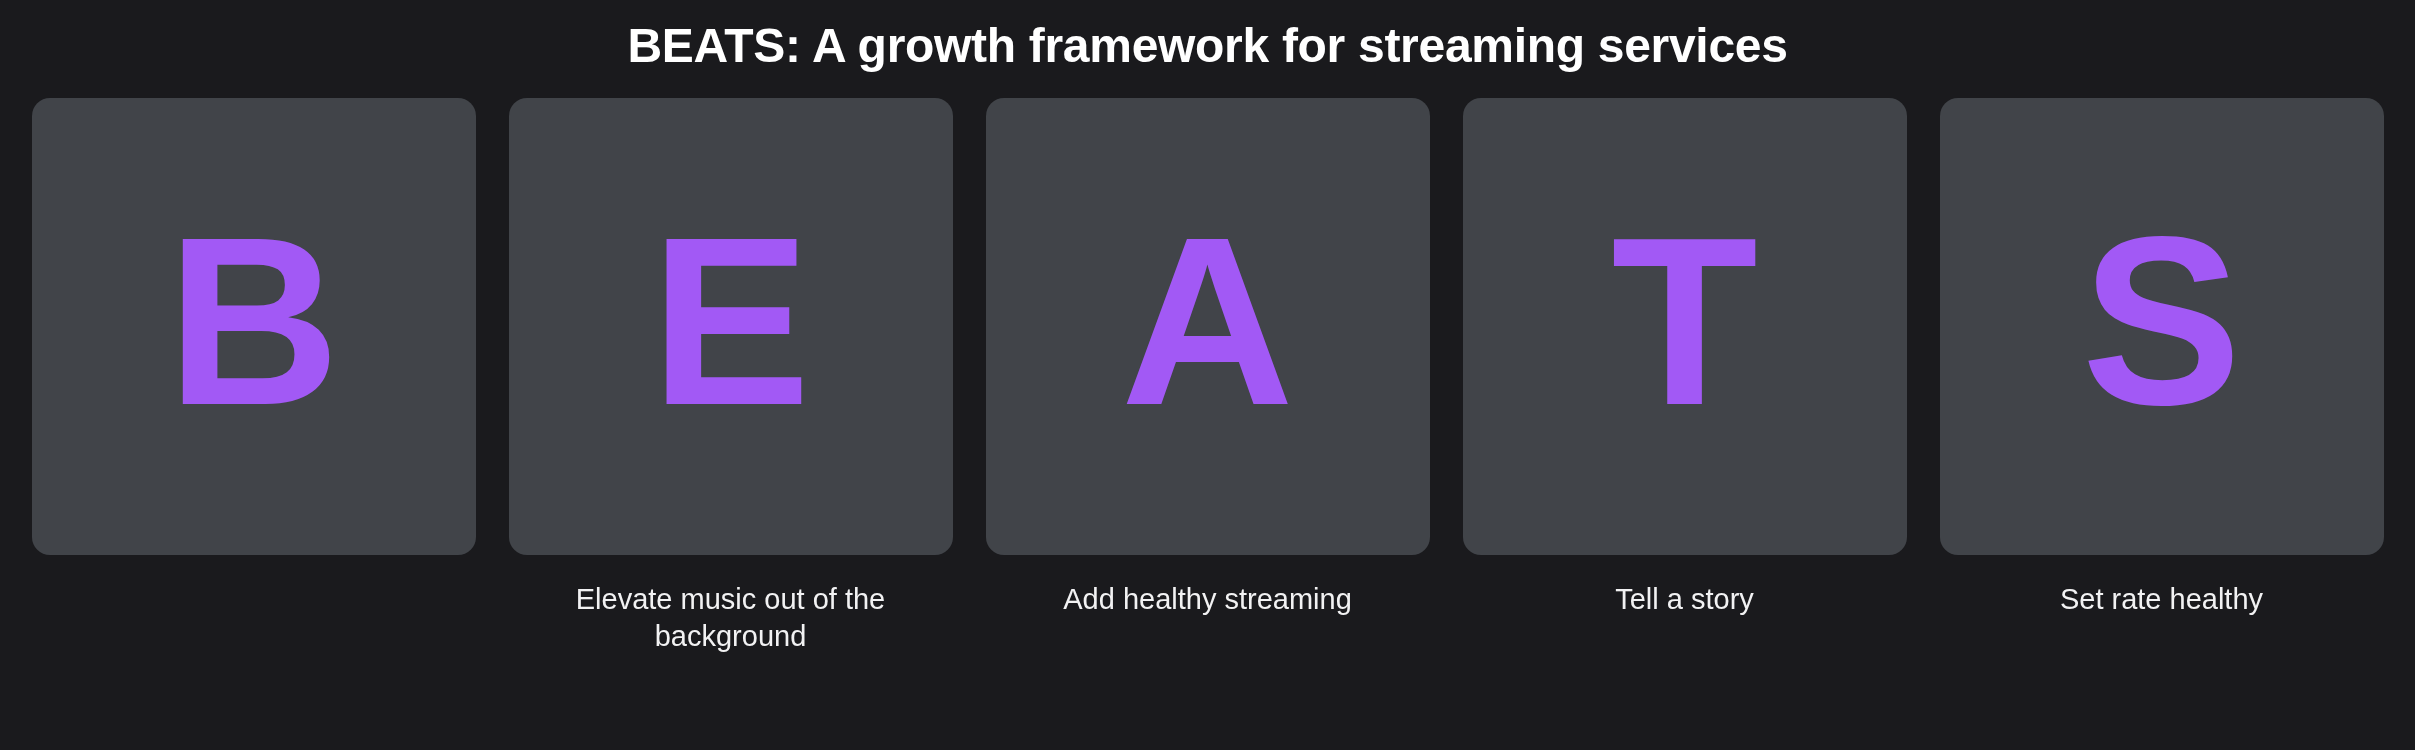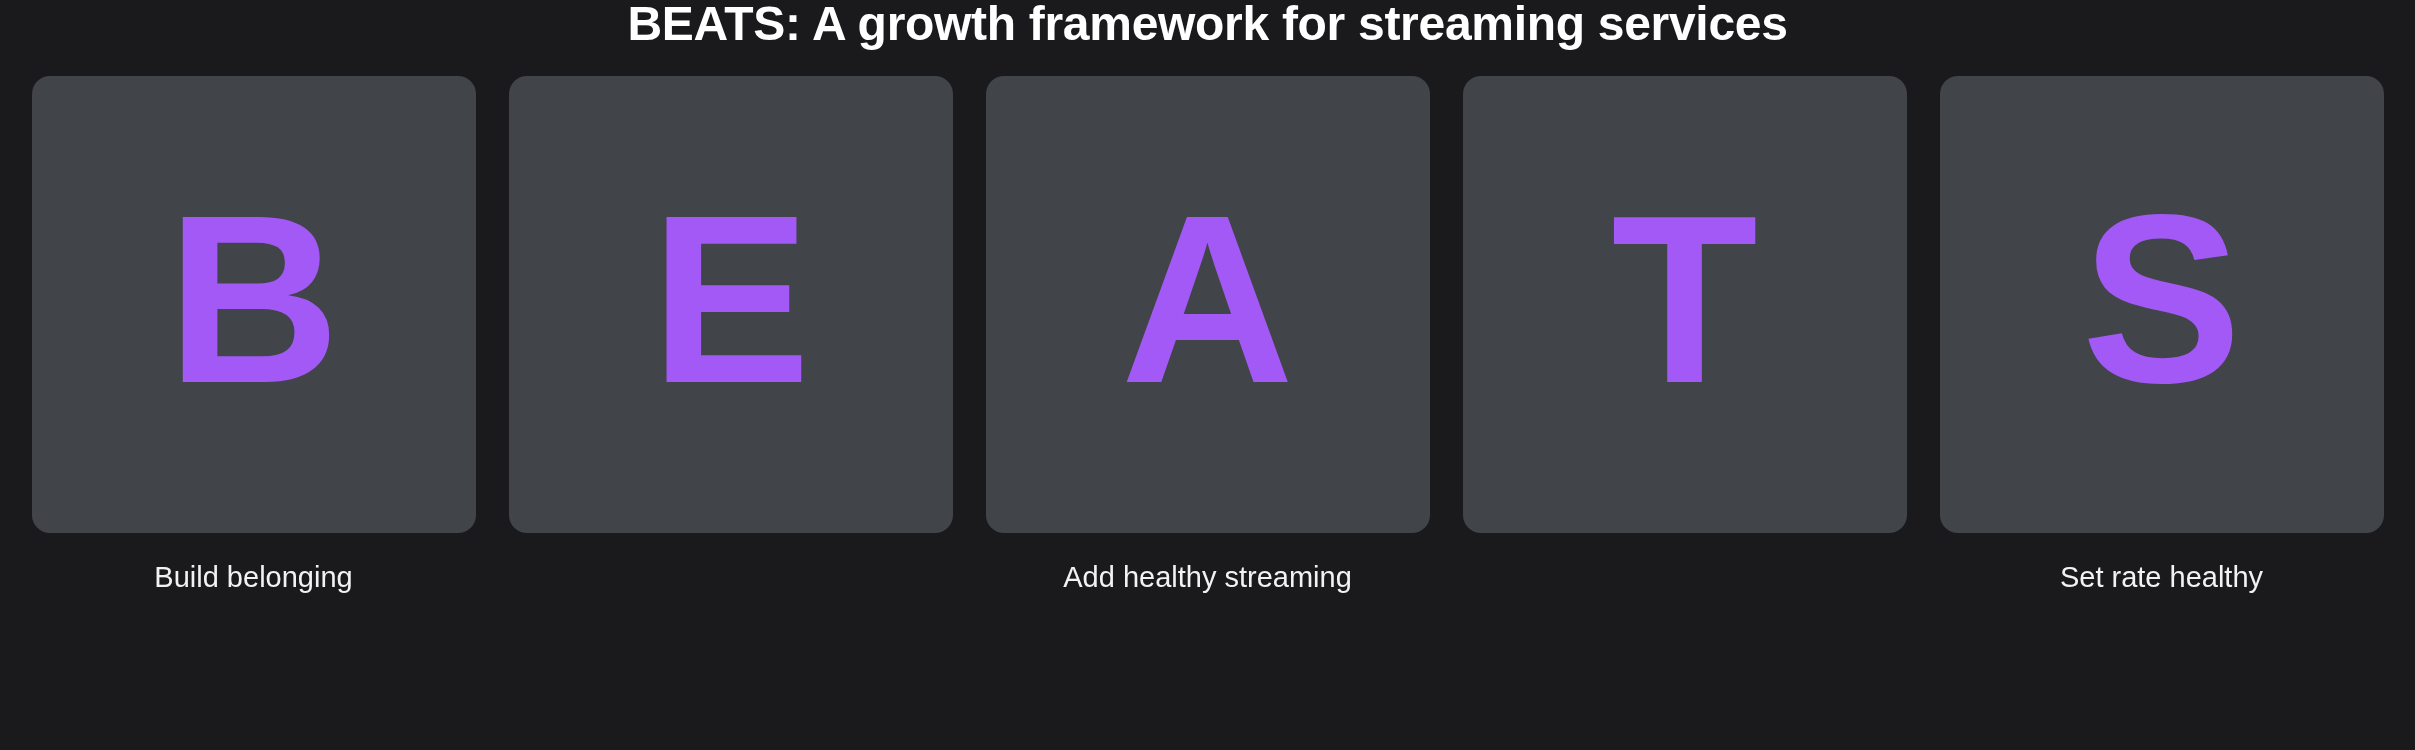--- a/index.html
+++ b/index.html
@@ -26,20 +26,21 @@
   }
 
   .title {
     width: 100%;
     text-align: center;
     font-size: 48px;
     font-weight: 700;
     line-height: 1;
     color: #ffffff;
     letter-spacing: -0.3px;
+    padding-top: 22px;
     white-space: nowrap;
   }
 
   .cards-row {
     display: flex;
     flex-direction: row;
     justify-content: space-between;
     align-items: flex-start;
     margin: 0 auto;
     width: 2352px;
@@ -92,40 +93,41 @@
 <div class="page">
 
   <h1 class="title">BEATS: A growth framework for streaming services</h1>
 
   <div class="cards-row">
 
     <div class="card-col">
       <div class="card-tile">
         <span class="card-letter">B</span>
       </div>
-      <div class="card-label">Build belonging</div>
     </div>
 
     <div class="card-col">
       <div class="card-tile">
         <span class="card-letter">E</span>
       </div>
+      <div class="card-label">Elevate music out of the background</div>
     </div>
 
     <div class="card-col">
       <div class="card-tile">
         <span class="card-letter">A</span>
       </div>
       <div class="card-label">Add healthy streaming</div>
     </div>
 
     <div class="card-col">
       <div class="card-tile">
         <span class="card-letter">T</span>
       </div>
+      <div class="card-label">Tell a story</div>
     </div>
 
     <div class="card-col">
       <div class="card-tile">
         <span class="card-letter">S</span>
       </div>
       <div class="card-label">Set rate healthy</div>
     </div>
 
   </div>

